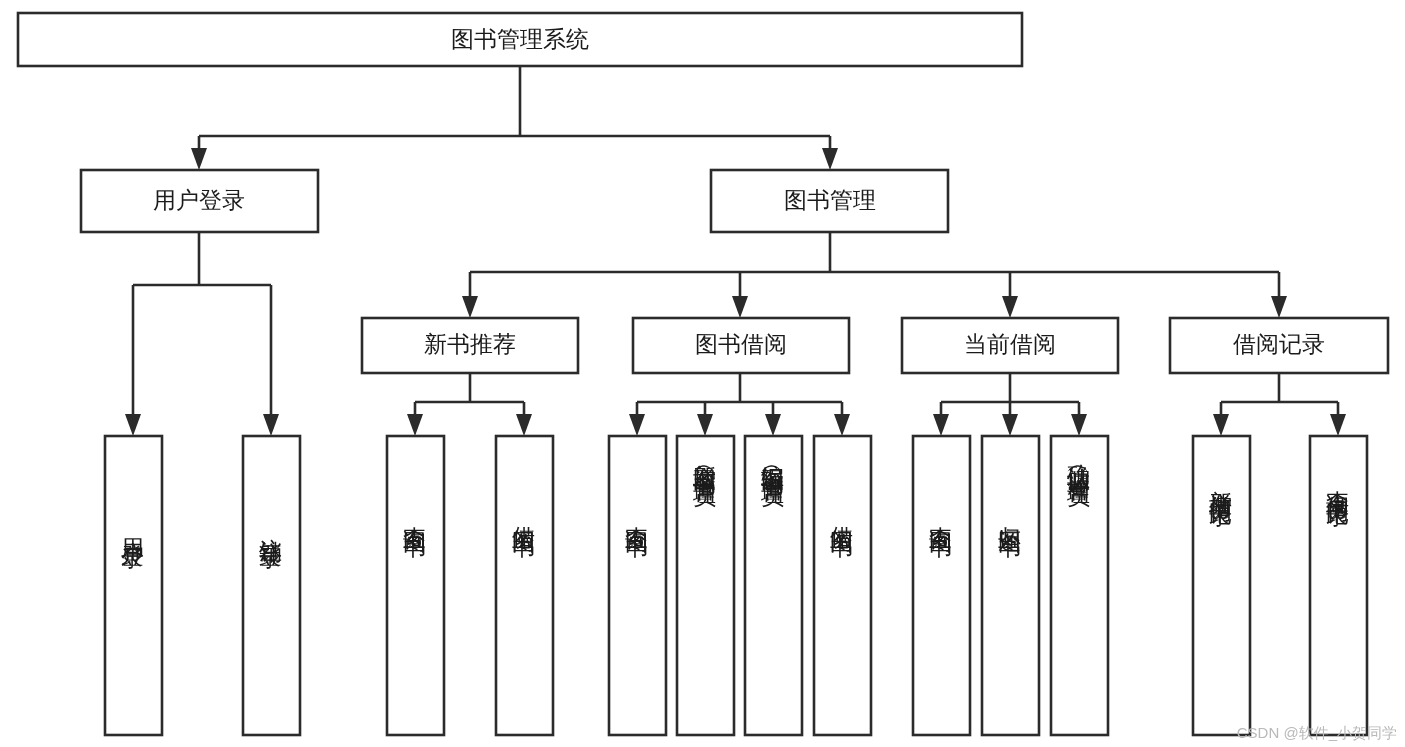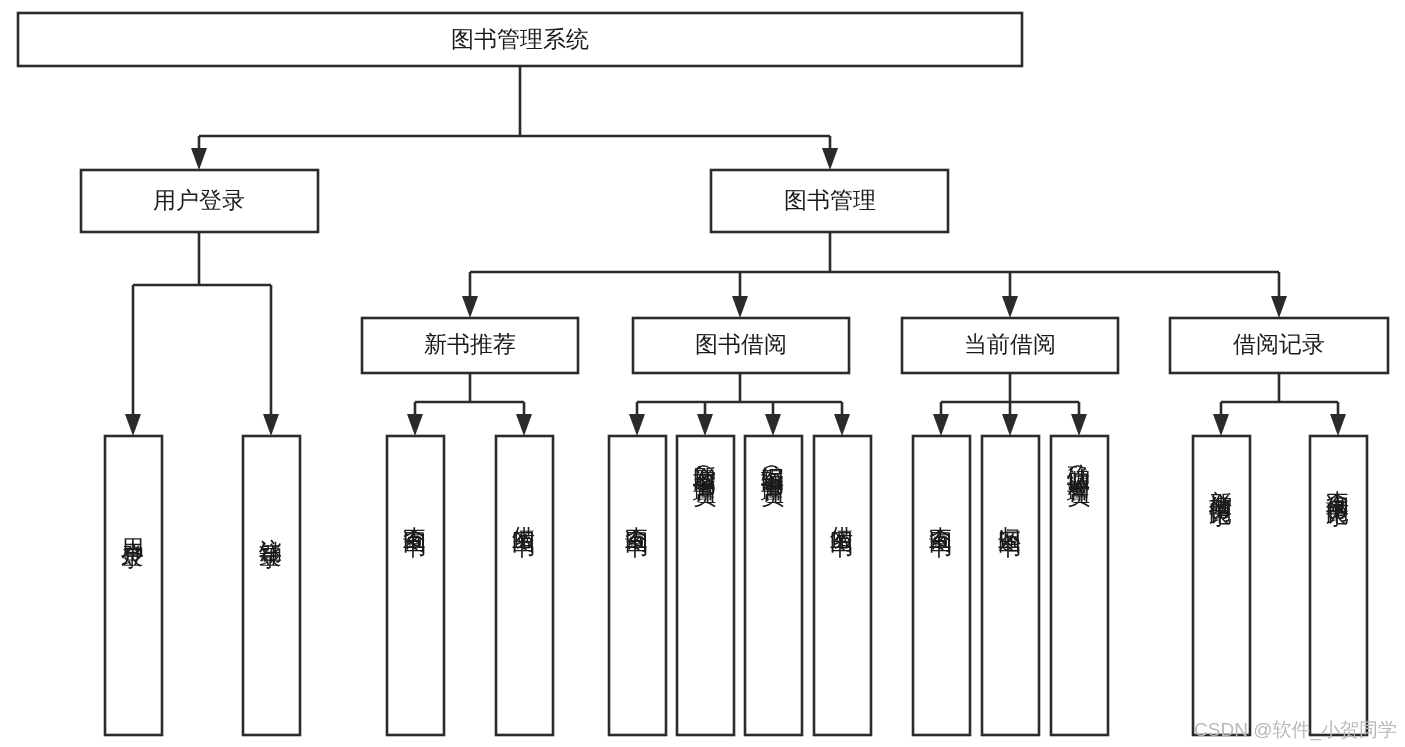--- a/index.html
+++ b/index.html
@@ -54,21 +54,21 @@
     fill: #1b1b1b;
     writing-mode: vertical-rl;
     text-orientation: upright;
     letter-spacing: 3px;
   }
   .watermark {
     position: absolute;
     right: 8px;
     bottom: 4px;
     font-family: "Liberation Sans", "DejaVu Sans", sans-serif;
-    font-size: 19px;
+    font-size: 15px;
     color: #b9b9b9;
     white-space: nowrap;
     pointer-events: none;
   }
 </style>
 </head>
 <body>
 
 <div id="diagram-root">
   <svg class="flow" viewBox="0 0 1405 747" xmlns="http://www.w3.org/2000/svg">

